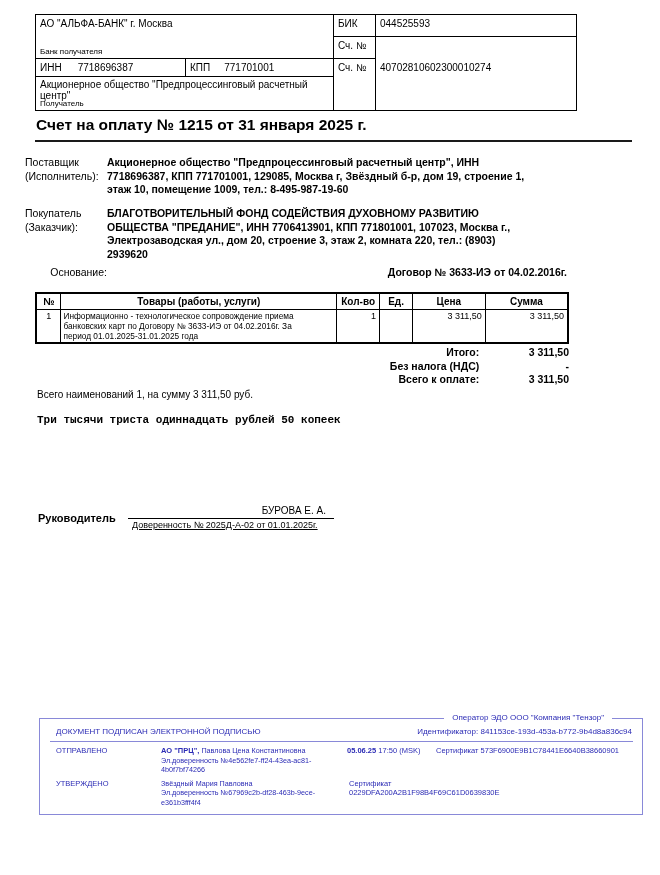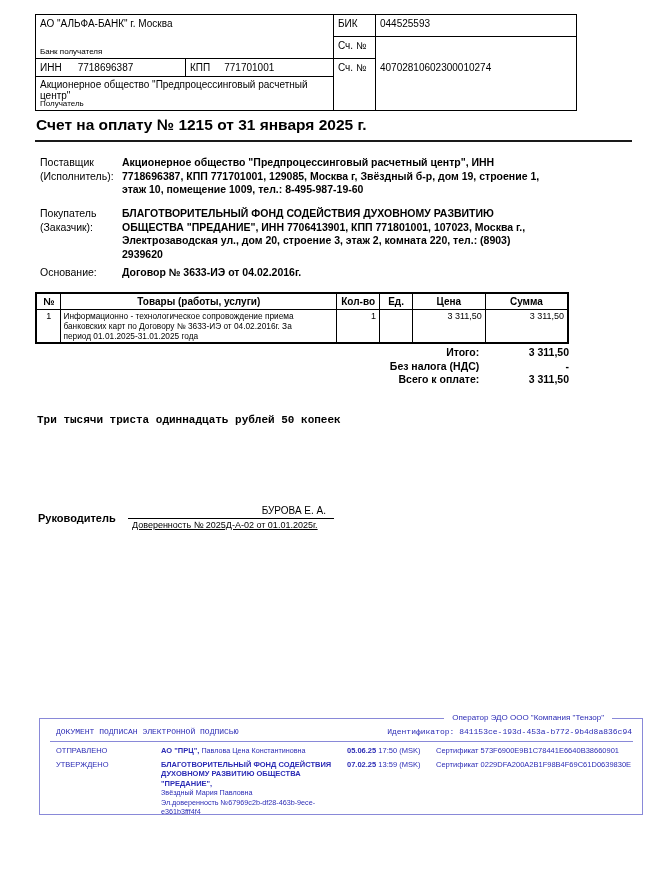--- a/index.html
+++ b/index.html
@@ -32,24 +32,24 @@
   .cell-caption { position:absolute; left:4px; bottom:1px; font-size:8px; }
   .org-name { white-space:pre-line; font-size:10px; line-height:10.5px; }
   .inn-gap { display:inline-block; width:16px; }
   .kpp-gap { display:inline-block; width:14px; }
 
   
   .doc-title { position:absolute; top:116px; left:36px; font-size:15.5px; font-weight:bold; }
   .title-rule { position:absolute; top:140px; left:35px; width:597px; height:2px; background:#1a1a1a; }
 
   
-  .party { position:absolute; left:40px; display:grid; grid-template-columns:82px 460px; font-size:10.5px; line-height:13.5px; }
+  .party { position:absolute; left:25px; display:grid; grid-template-columns:82px 460px; font-size:10.5px; line-height:13.5px; }
   .party-supplier { top:156px; }
   .party-buyer { top:207px; }
-  .party-basis { top:266px; }
+  .party-basis { top:266px;text-align:right; }
   .party .p-value { font-weight:bold; white-space:pre-line; }
 
   
   .items { position:absolute; top:292px; left:35px; border-collapse:collapse; width:534px;
            border:2px solid #000; }
   .items th { border:1px solid #000; font-size:10px; font-weight:bold; text-align:center; padding:2px 1px; }
   .items td { border:1px solid #000; vertical-align:top; font-size:9px; padding:1px 3px; height:31px; }
   .items td.c-num  { text-align:center; }
   .items td.c-name { font-size:8.3px; line-height:10px; white-space:pre-line; padding:1px 2px; }
   .items td.c-qty, .items td.c-price, .items td.c-sum { text-align:right; }
@@ -68,21 +68,21 @@
   .signature { position:absolute; top:505px; left:38px; width:300px; height:45px; }
   .sig-role { position:absolute; top:7px; left:0; font-size:11px; font-weight:bold; }
   .sig-area { position:absolute; top:0; left:90px; width:206px; }
   .sig-name { text-align:right; padding-right:8px; font-size:10px; border-bottom:1px solid #000; padding-bottom:2px; }
   .sig-attorney { font-size:9px; text-decoration:underline; padding-top:1px; padding-left:4px; white-space:nowrap; }
 
   
   .stamp { position:absolute; top:718px; left:39px; width:604px; height:97px;
            border:1px solid #8989d8; color:#2b2bb5; }
   .stamp-legend { position:absolute; top:-6px; right:30px; background:#fff; padding:0 8px; font-size:8px; white-space:nowrap; }
-  .stamp-header { display:flex; justify-content:space-between; padding:8px 10px 0 16px; font-size:8px;font-family:Liberation Mono, monospace; }
+  .stamp-header { display:flex; justify-content:space-between; padding:8px 10px 0 16px; font-size:8px; }
   .stamp-divider { border-bottom:1px solid #8989d8; margin:5px 9px 4px 10px; }
   .stamp-row { display:grid; grid-template-columns:105px 186px 87px auto; padding-left:16px; font-size:7.5px; line-height:9.5px; margin-bottom:4px; }
   .stamp-org { font-weight:bold; white-space:pre-line; }
   .stamp-b { font-weight:bold; }
   .stamp-attorney, .stamp-person { font-size:7.2px; }
   .stamp-cert { padding-left:2px; }
 </style>
 </head>
 <body>
 
@@ -181,20 +181,21 @@
     <div class="t-row">
       <div class="t-label">Без налога (НДС)</div>
       <div class="t-value">-</div>
     </div>
     <div class="t-row">
       <div class="t-label">Всего к оплате:</div>
       <div class="t-value">3 311,50</div>
     </div>
   </div>
 
+  <div class="summary-line">Всего наименований 1, на сумму 3 311,50 руб.</div>
   <div class="amount-words">Три тысячи триста одиннадцать рублей 50 копеек</div>
 
   <div class="signature">
     <div class="sig-role">Руководитель</div>
     <div class="sig-area">
       <div class="sig-name">БУРОВА Е. А.</div>
       <div class="sig-attorney">Доверенность № 2025Д-А-02 от 01.01.2025г.</div>
     </div>
   </div>
 
@@ -204,37 +205,32 @@
       <div>ДОКУМЕНТ ПОДПИСАН ЭЛЕКТРОННОЙ ПОДПИСЬЮ</div>
       <div>Идентификатор: 841153ce-193d-453a-b772-9b4d8a836c94</div>
     </div>
     <div class="stamp-divider"></div>
 
     <div class="stamp-row">
       <div>ОТПРАВЛЕНО</div>
       <div>
         <span class="stamp-org">АО "ПРЦ",</span>
         <span class="stamp-person">Павлова Цена Константиновна</span>
+        <div class="stamp-attorney">Эл.доверенность №4e562fe7-ff24-43ea-ac81-4b0f7bf74266</div>
       </div>
       <div>
         <span class="stamp-b">05.06.25</span>
         <span>17:50 (MSK)</span>
       </div>
       <div class="stamp-cert">Сертификат 573F6900E9B1C78441E6640B38660901</div>
     </div>
 
     <div class="stamp-row">
       <div>УТВЕРЖДЕНО</div>
       <div>
-        <div class="stamp-org">БЛАГОТВОРИТЕЛЬНЫЙ ФОНД СОДЕЙСТВИЯ
-ДУХОВНОМУ РАЗВИТИЮ ОБЩЕСТВА "ПРЕДАНИЕ",</div>
         <div class="stamp-person">Звёздный Мария Павловна</div>
         <div class="stamp-attorney">Эл.доверенность №67969c2b-df28-463b-9ece-e361b3fff4f4</div>
       </div>
-      <div>
-        <span class="stamp-b">07.02.25</span>
-        <span>13:59 (MSK)</span>
-      </div>
       <div class="stamp-cert">Сертификат 0229DFA200A2B1F98B4F69C61D0639830E</div>
     </div>
   </div>
 
 </div>
 
 </body></html>

